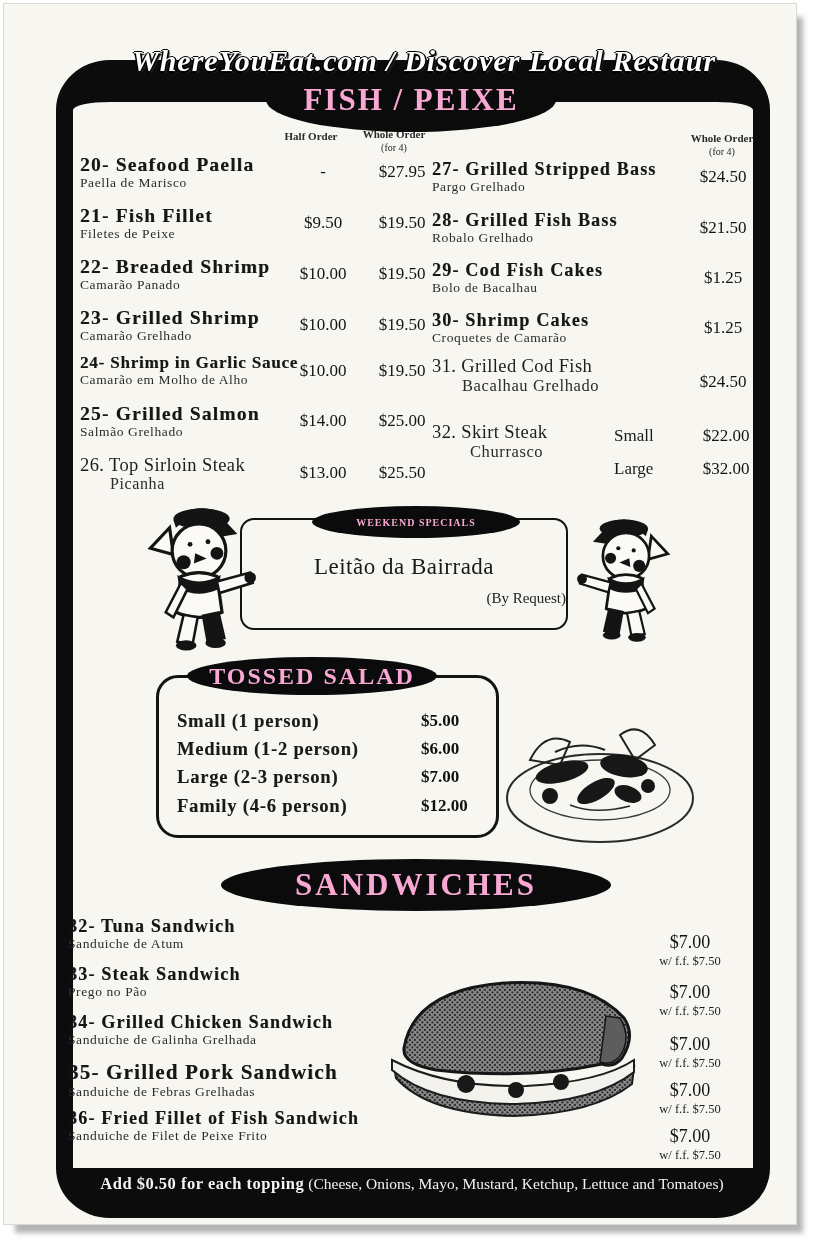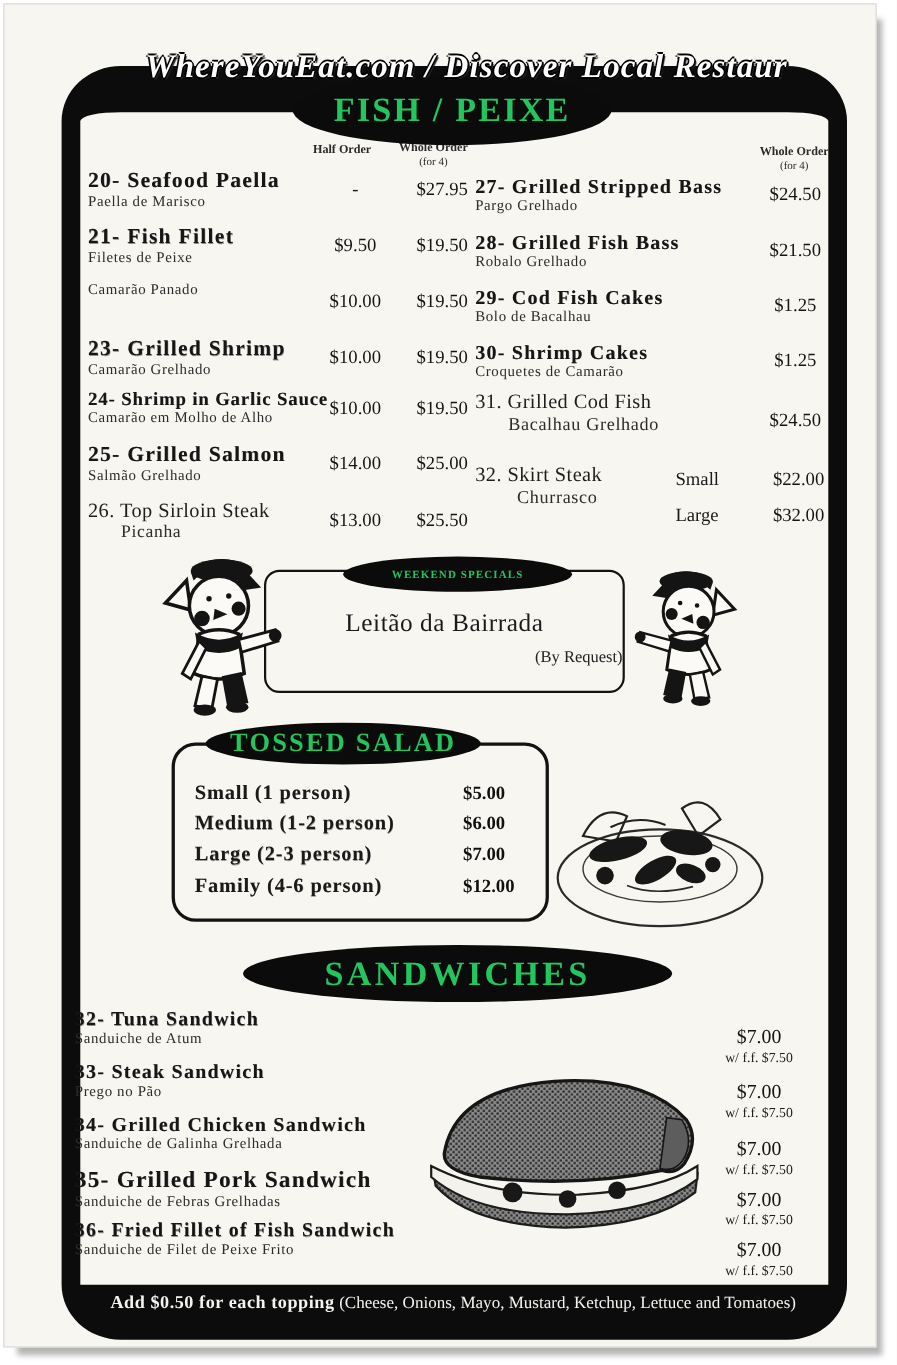--- a/index.html
+++ b/index.html
@@ -13,21 +13,21 @@
            border:solid #0c0c0c; border-width:42px 17px 50px 17px;
            border-radius:54px / 50px; }
   
   .watermark { position:absolute; left:128px; top:40px; z-index:9; white-space:nowrap;
                font-style:italic; font-weight:bold; font-size:30px; letter-spacing:1px;
                color:#ffffff;
                text-shadow:1.5px 0 0 #000,-1.5px 0 0 #000,0 1.5px 0 #000,0 -1.5px 0 #000,2px 2px 1px #222; }
   
   .oval { position:absolute; background:#0b0b0b; border-radius:50%;
           display:flex; align-items:center; justify-content:center;
-          color:#22c55e; font-weight:bold; z-index:5; }
+          color:#f9a8d4; font-weight:bold; z-index:5; }
   .oval-fish { left:262px; top:64px; width:290px; height:64px; font-size:31px; letter-spacing:2px; }
   .oval-weekend { left:308px; top:502px; width:208px; height:32px; font-size:10px; letter-spacing:1px; }
   .oval-salad { left:183px; top:653px; width:250px; height:38px; font-size:24px; letter-spacing:2px; }
   .oval-sand { left:217px; top:855px; width:390px; height:52px; font-size:31px; letter-spacing:3px; }
   
   .colhead { position:absolute; font-size:11px; font-weight:bold; color:#2a2a2a; text-align:center; line-height:1.15; }
   .fishcol { position:absolute; top:142px; }
   .fishcol.l { left:76px;  width:350px; }
   .fishcol.r { left:428px; width:337px; }
   .fitem { position:absolute; left:0; width:100%; }
@@ -100,20 +100,21 @@
       <div class="pr c-half">-</div>
       <div class="pr c-whole">$27.95</div>
     </div>
     <div class="fitem" style="top:59px">
       <div class="iname"><span>21-</span> <span>Fish Fillet</span></div>
       <div class="isub">Filetes de Peixe</div>
       <div class="pr c-half">$9.50</div>
       <div class="pr c-whole">$19.50</div>
     </div>
     <div class="fitem" style="top:110px">
+      <div class="iname"><span>22-</span> <span>Breaded Shrimp</span></div>
       <div class="isub">Camarão Panado</div>
       <div class="pr c-half">$10.00</div>
       <div class="pr c-whole">$19.50</div>
     </div>
     <div class="fitem" style="top:161px">
       <div class="iname"><span>23-</span> <span>Grilled Shrimp</span></div>
       <div class="isub">Camarão Grelhado</div>
       <div class="pr c-half">$10.00</div>
       <div class="pr c-whole">$19.50</div>
     </div>

